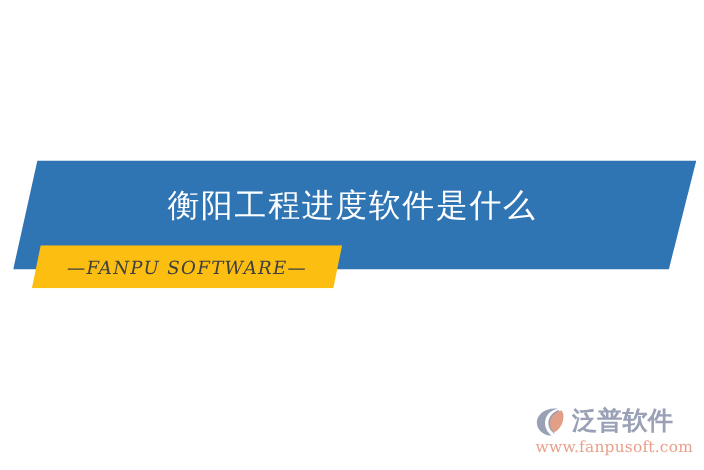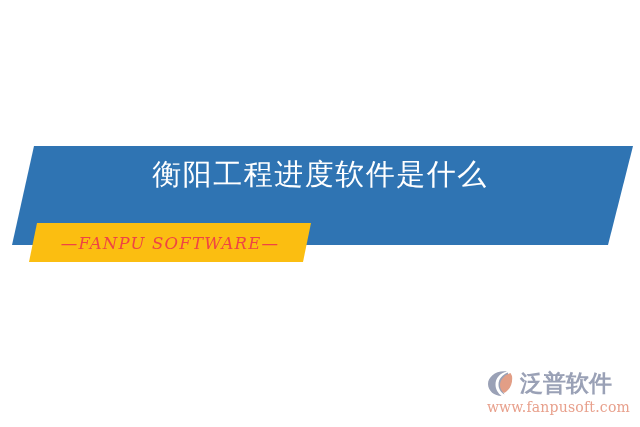--- a/index.html
+++ b/index.html
@@ -30,21 +30,21 @@
     height: 110px;
     background: #2f74b3;
     -webkit-clip-path: polygon(34px 6px, 633px 6px, 608px 105px, 12px 105px);
     clip-path: polygon(34px 6px, 633px 6px, 608px 105px, 12px 105px);
   }
 
   
   .title-wrap {
     position: absolute;
     left: 0;
-    top: 146px;
+    top: 158px;
     width: 640px;
     height: 58px;
     display: flex;
     align-items: center;
     justify-content: center;
     pointer-events: none;
   }
   .title-text {
     font-family: "DejaVu Serif", "Liberation Serif", serif;
     font-size: 29px;
@@ -77,21 +77,21 @@
     align-items: center;
     justify-content: center;
     pointer-events: none;
   }
   .yellow-label {
     font-family: "DejaVu Serif", "Liberation Serif", serif;
     font-style: italic;
     font-size: 16.5px;
     font-weight: 400;
     letter-spacing: 1.2px;
-    color: #ef4444;
+    color: #404040;
     white-space: nowrap;
     text-align: right;
   }
 
   
   .logo-block {
     position: absolute;
     right: 10px;
     bottom: 12px;
     display: flex;

